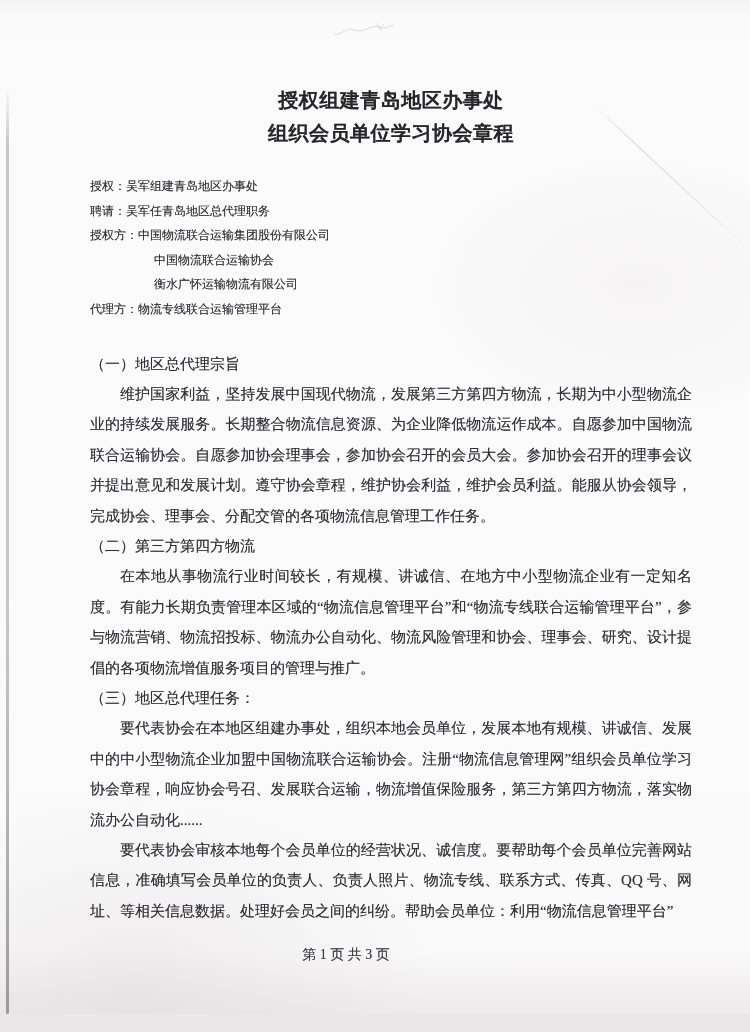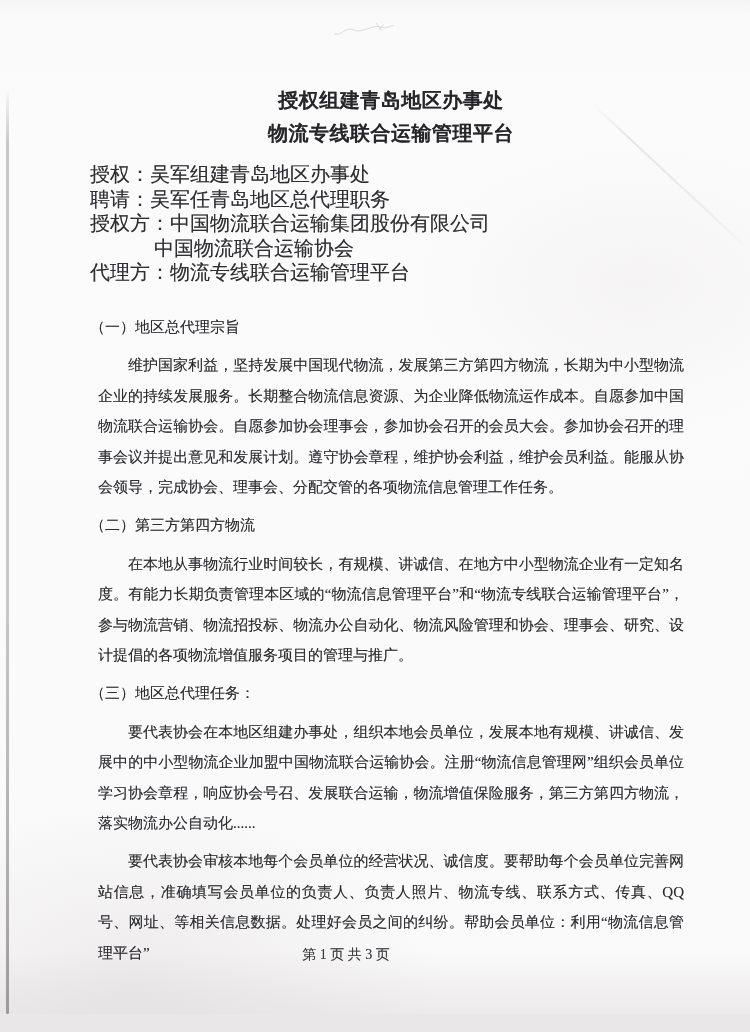--- a/index.html
+++ b/index.html
@@ -33,25 +33,25 @@
 
   
   .content {
     position:absolute; left:90px; top:84px; width:602px;
     text-shadow:0 0 0.5px rgba(47,46,51,0.5);
   }
   .title {
     text-align:center; font-weight:bold; font-size:20px; line-height:33px;
     letter-spacing:0.5px; color:#26252a;
   }
-  .meta { margin-top:12px; font-size:20px; line-height:24.6px; }
+  .meta { margin-top:24px; font-size:12px; line-height:24.6px; }
   .meta-line.indent { padding-left:64px; }
   .sections { margin-top:27px; font-size:15px; line-height:30.4px; text-align:justify; }
   .heading { font-size:15px; font-weight:normal; }
-  .para { margin:8px; text-indent:2em; }
+  .para { margin:0; text-indent:2em; }
   .footer {
     position:absolute; top:946px; left:90px; width:602px;
     text-align:center; font-size:14px; color:#3a393e;
     transform:translateX(-45px);
     text-shadow:0 0 0.5px rgba(58,57,62,0.5);
   }
 </style>
 </head>
 <body>
 
@@ -62,28 +62,29 @@
 
   <svg class="scan-mark" width="64" height="22" viewBox="0 0 64 22">
     <path d="M2 16 C 10 18, 14 8, 22 12 S 40 6, 48 9 S 58 6, 62 8" fill="none" stroke="#8a888c" stroke-width="1" opacity="0.55"></path>
     <path d="M44 5 L 50 13 M47 12 L 52 6" fill="none" stroke="#8a888c" stroke-width="1" opacity="0.5"></path>
   </svg>
 
   <div class="content">
 
     <div class="title">
       <div>授权组建青岛地区办事处</div>
-      <div>物流专线联合运输管理平台</div>
+      <div>组织会员单位学习协会章程</div>
     </div>
 
     <div class="meta">
         <div class="meta-line">授权：吴军组建青岛地区办事处</div>
         <div class="meta-line">聘请：吴军任青岛地区总代理职务</div>
         <div class="meta-line">授权方：中国物流联合运输集团股份有限公司</div>
         <div class="meta-line indent">中国物流联合运输协会</div>
+        <div class="meta-line indent">衡水广怀运输物流有限公司</div>
         <div class="meta-line">代理方：物流专线联合运输管理平台</div>
       </div>
 
     <div class="sections">
         <div class="heading">（一）地区总代理宗旨</div>
         <p class="para">维护国家利益，坚持发展中国现代物流，发展第三方第四方物流，长期为中小型物流企业的持续发展服务。长期整合物流信息资源、为企业降低物流运作成本。自愿参加中国物流联合运输协会。自愿参加协会理事会，参加协会召开的会员大会。参加协会召开的理事会议并提出意见和发展计划。遵守协会章程，维护协会利益，维护会员利益。能服从协会领导，完成协会、理事会、分配交管的各项物流信息管理工作任务。</p>
         <div class="heading">（二）第三方第四方物流</div>
         <p class="para">在本地从事物流行业时间较长，有规模、讲诚信、在地方中小型物流企业有一定知名度。有能力长期负责管理本区域的“物流信息管理平台”和“物流专线联合运输管理平台”，参与物流营销、物流招投标、物流办公自动化、物流风险管理和协会、理事会、研究、设计提倡的各项物流增值服务项目的管理与推广。</p>
         <div class="heading">（三）地区总代理任务：</div>
         <p class="para">要代表协会在本地区组建办事处，组织本地会员单位，发展本地有规模、讲诚信、发展中的中小型物流企业加盟中国物流联合运输协会。注册“物流信息管理网”组织会员单位学习协会章程，响应协会号召、发展联合运输，物流增值保险服务，第三方第四方物流，落实物流办公自动化......</p>

